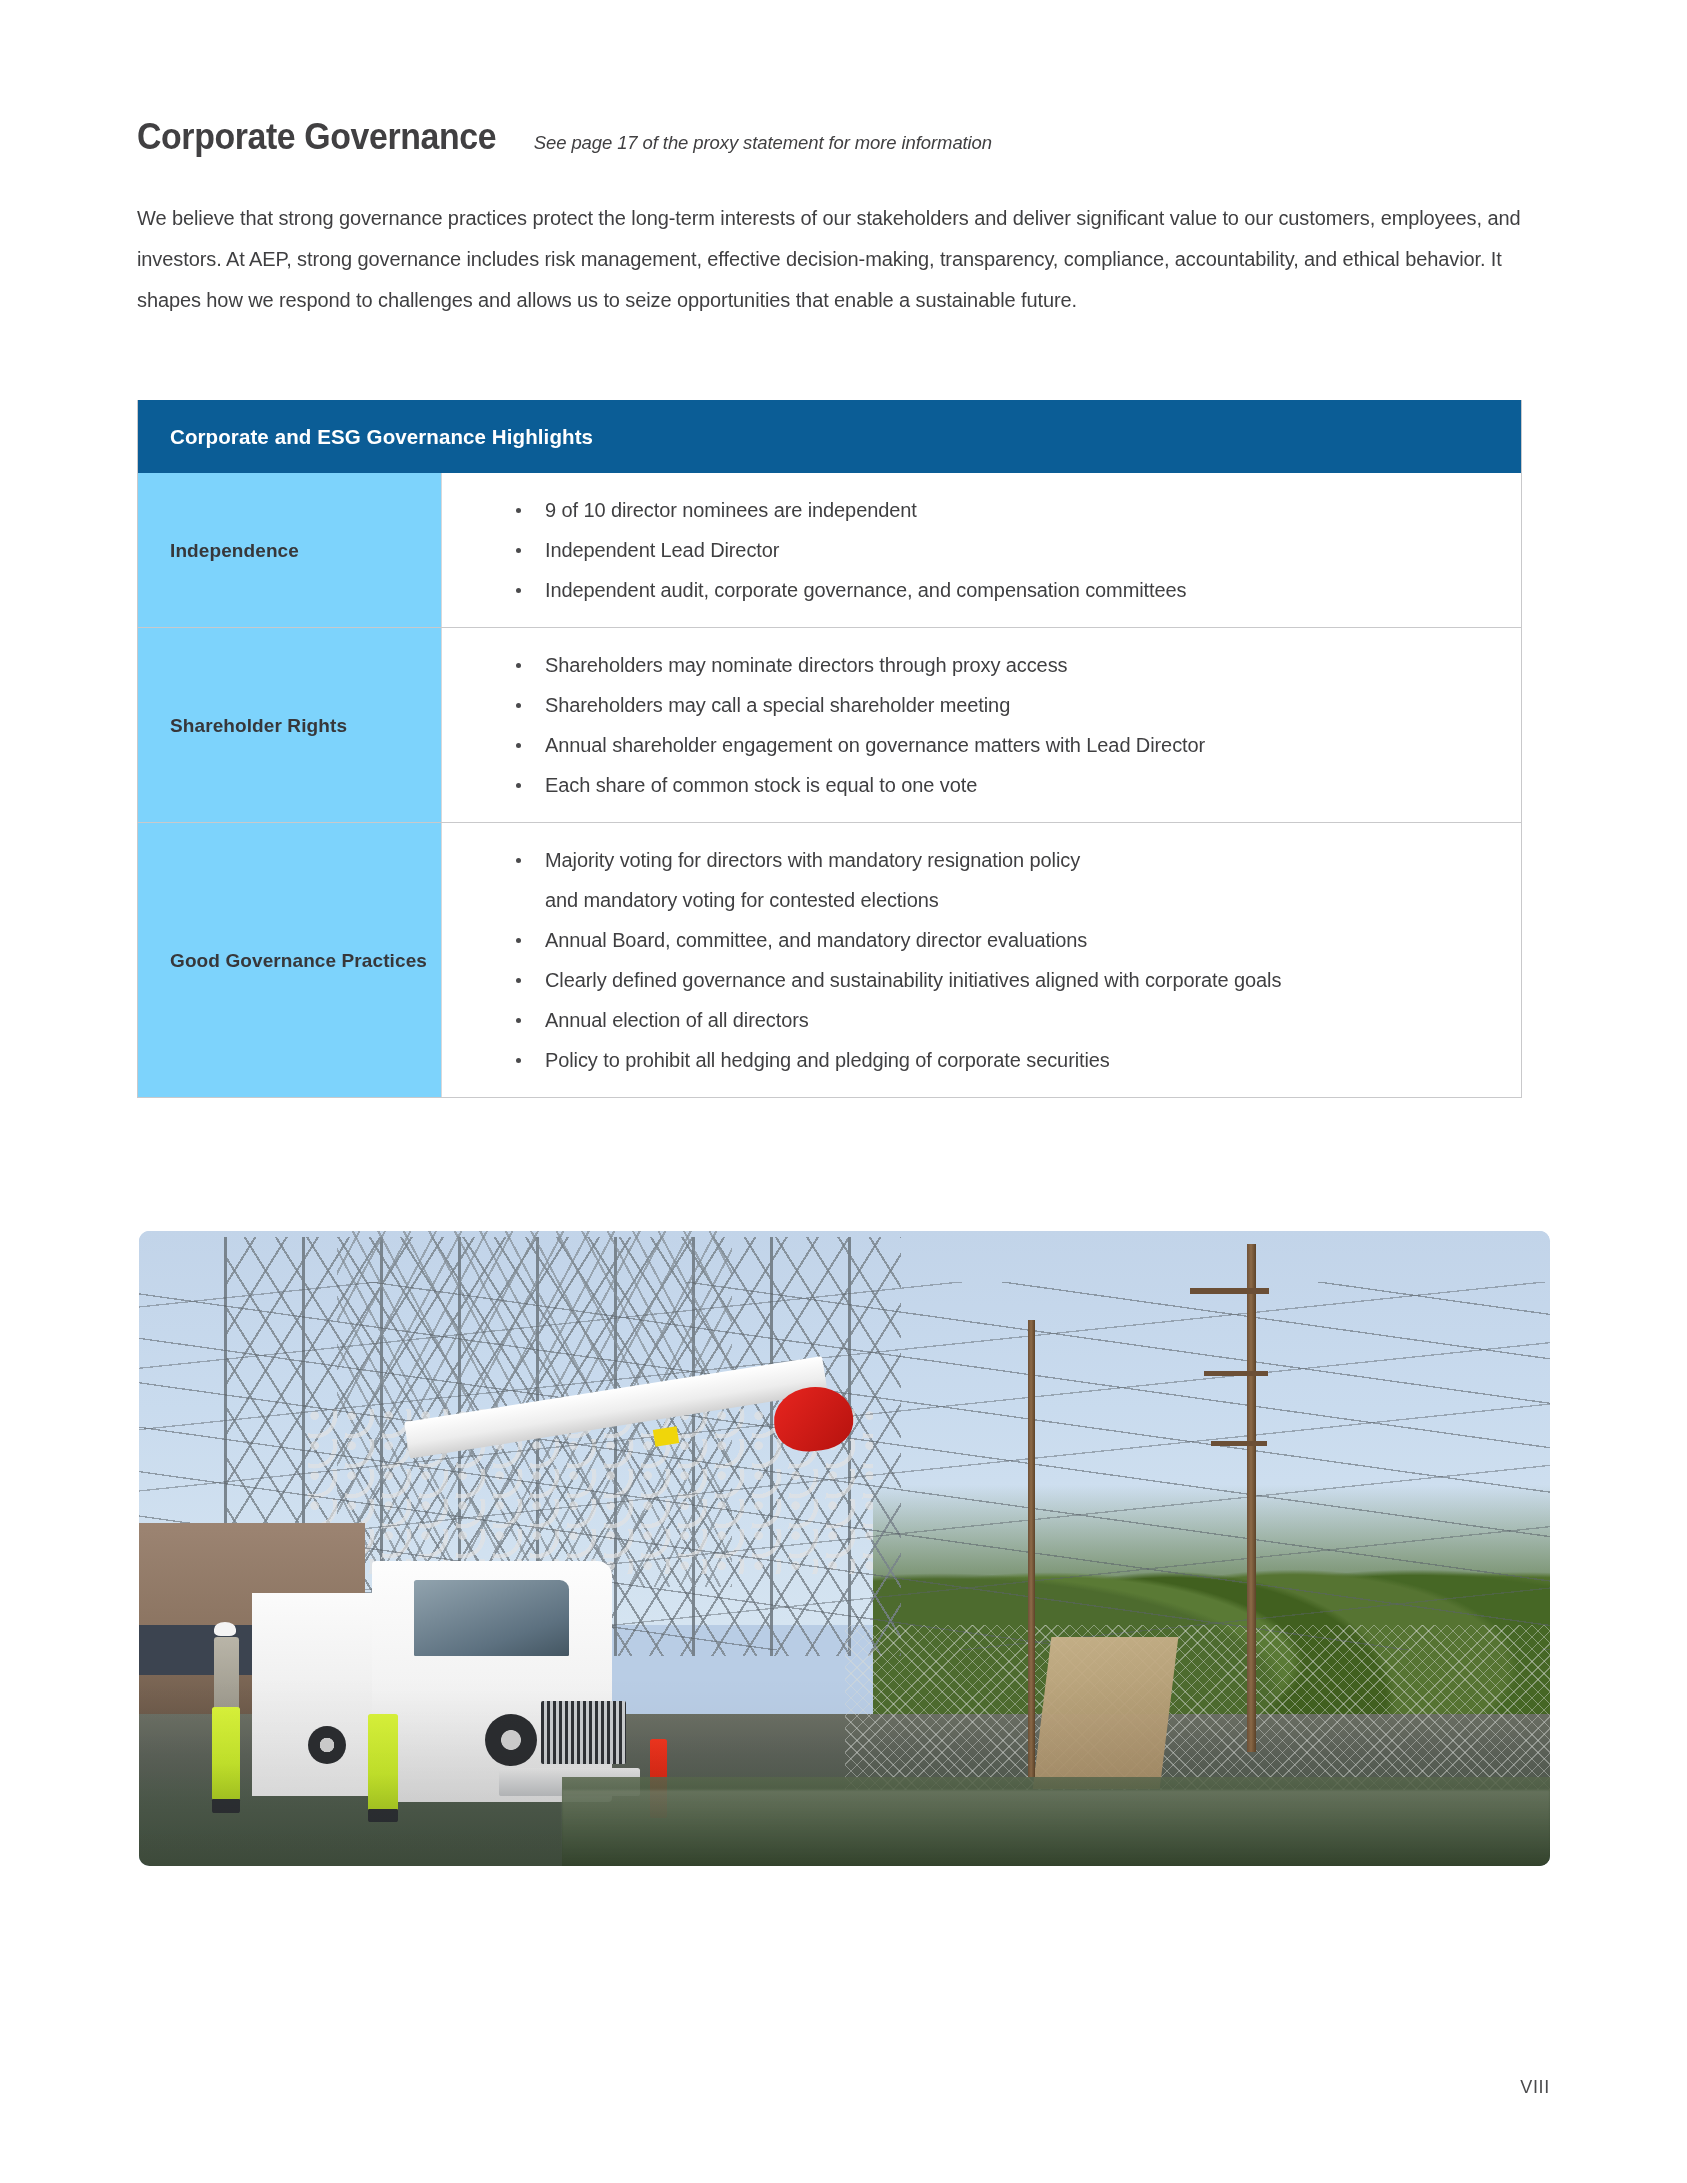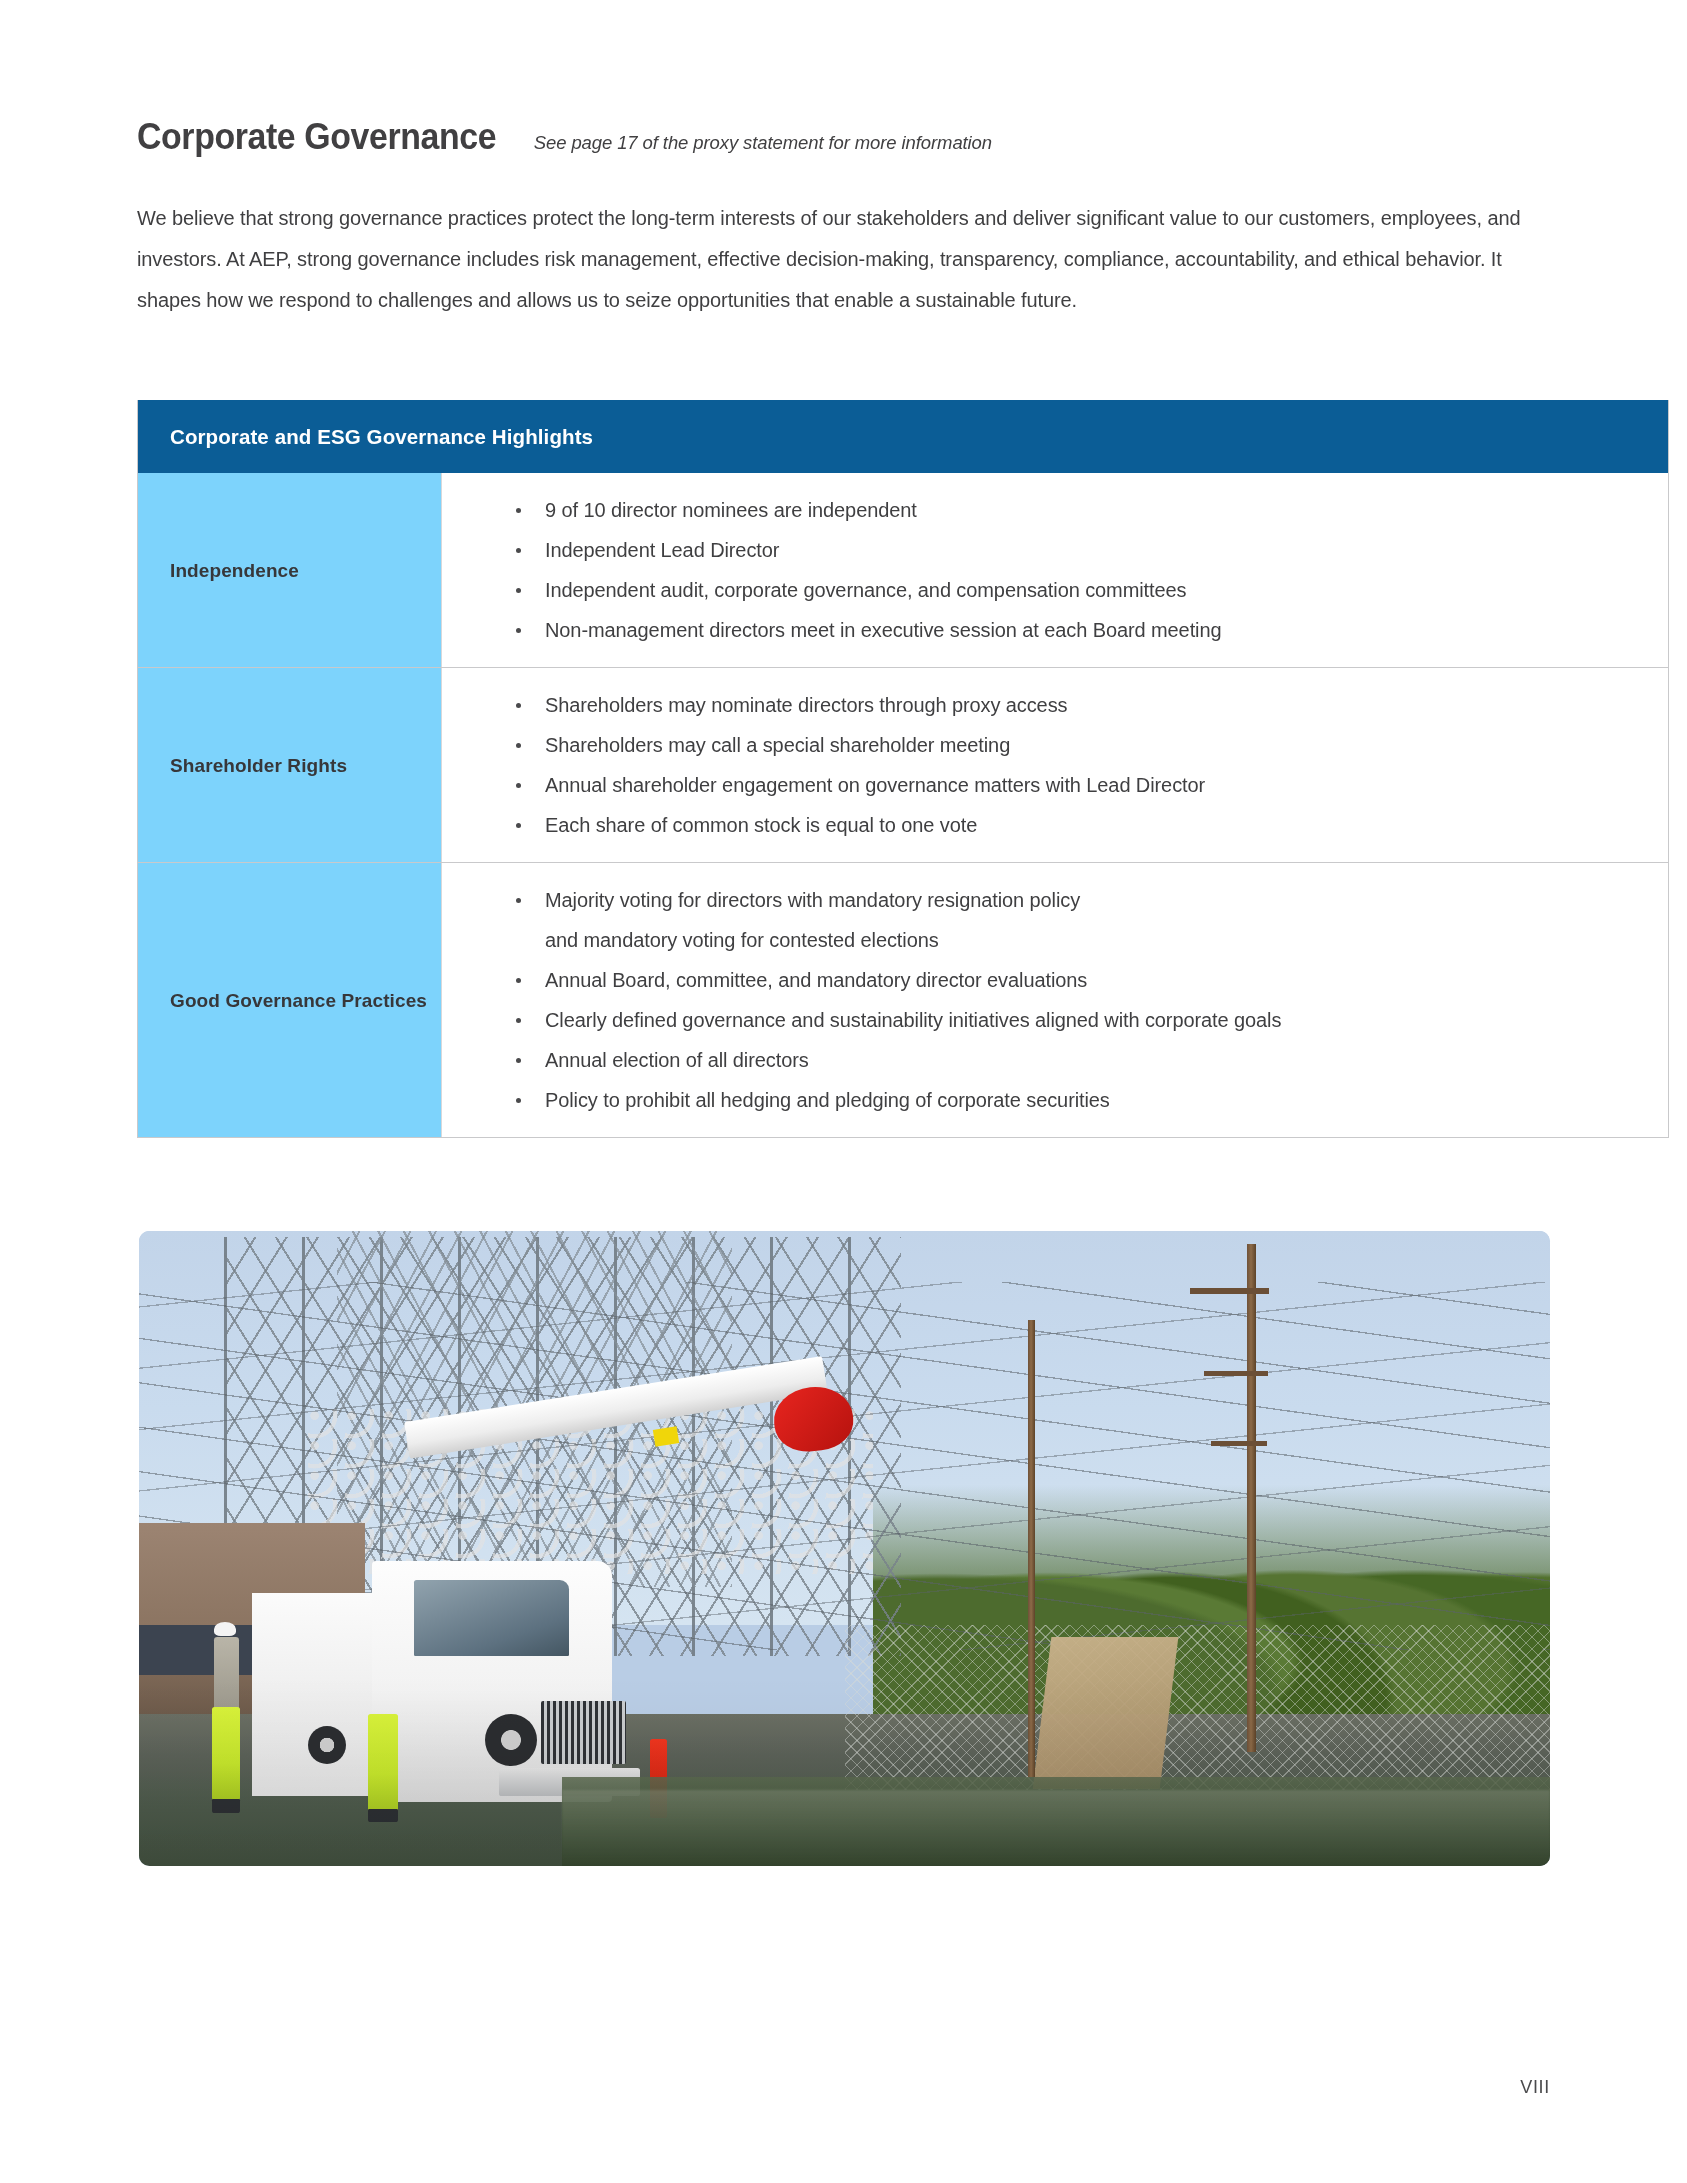--- a/index.html
+++ b/index.html
@@ -60,21 +60,21 @@
     line-height: 41px;
     color: #3f3f41;
     letter-spacing: -0.1px;
   }
 
   
   .hl-table {
     position: absolute;
     left: 137px;
     top: 400px;
-    width: 1532px;
+    width: 1385px;
     border: 0.7px solid #c9c9cb;
     border-top: none;
     background: #ffffff;
   }
   .hl-header {
     background: #0b5d96;
     color: #ffffff;
     font-size: 20.5px;
     font-weight: bold;
     letter-spacing: 0.1px;
@@ -330,21 +330,20 @@
   <div class="hl-table">
     <div class="hl-header">Corporate and ESG Governance Highlights</div>
     <div id="table-body">
         <div class="hl-row">
           <div class="hl-label">Independence</div>
           <div class="hl-cell">
             <ul class="bullets">
               <li>9 of 10 director nominees are independent</li>
               <li>Independent Lead Director</li>
               <li>Independent audit, corporate governance, and compensation committees</li>
-              <li>Non-management directors meet in executive session at each Board meeting</li>
             </ul>
           </div>
         </div>
         <div class="hl-row">
           <div class="hl-label">Shareholder Rights</div>
           <div class="hl-cell">
             <ul class="bullets">
               <li>Shareholders may nominate directors through proxy access</li>
               <li>Shareholders may call a special shareholder meeting</li>
               <li>Annual shareholder engagement on governance matters with Lead Director</li>

